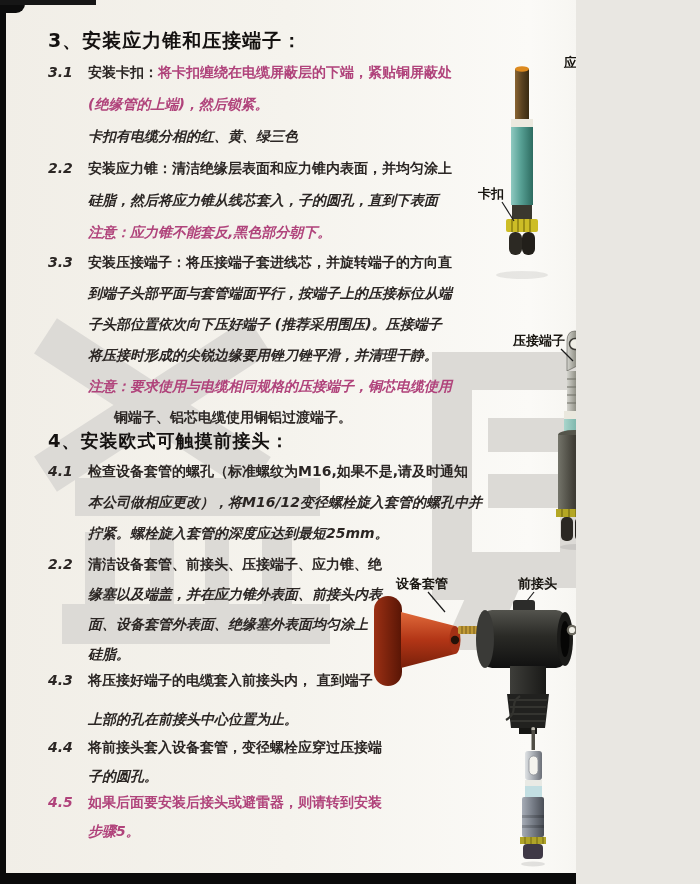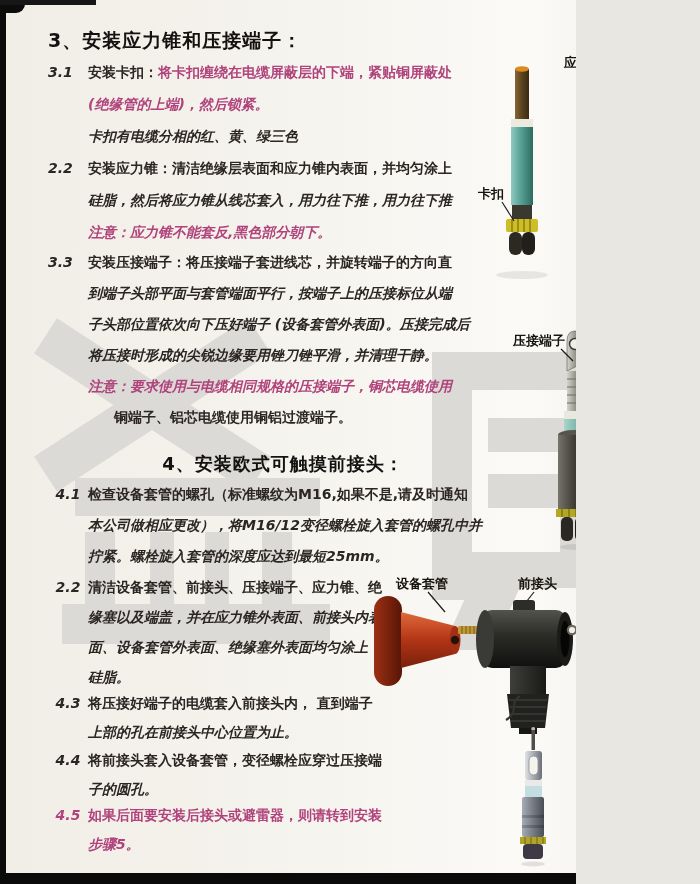--- a/index.html
+++ b/index.html
@@ -12,32 +12,32 @@
   .edge-left   { position:absolute; left:0; top:0; width:6px;  height:884px; background:#0a0a0a; z-index:6; }
   .edge-blob   { position:absolute; left:0; top:0; width:25px; height:13px;  background:#0c0c0c; border-radius:0 0 9px 0; z-index:6; }
   .edge-top    { position:absolute; left:0; top:0; width:96px; height:5px;   background:#161616; z-index:6; }
   .edge-bottom { position:absolute; left:0; top:873px; width:700px; height:11px; background:#0a0a0a; z-index:6; }
   .fold-line   { position:absolute; left:676px; top:0; width:2px; height:873px; background:#ddd9d1; opacity:.8; z-index:1; }
 
   .watermark { position:absolute; left:0; top:0; width:700px; height:884px; z-index:0; }
 
   .col  { position:absolute; left:48px; width:470px; z-index:2; }
   .col3 { top:28px; }
-  .col4 { top:452px;text-align:center; }
+  .col4 { top:429px; }
 
   .h  { font-size:19px; font-weight:bold; letter-spacing:1px; height:36px; white-space:nowrap; color:#141110; }
   .h4 { font-size:18px; font-weight:bold; letter-spacing:1px; height:34px; white-space:nowrap; color:#141110; }
 
   .ln { font-size:14px; height:32px; white-space:nowrap; display:flex; align-items:flex-start; font-weight:bold; color:#2b2624; }
   .num  { flex:0 0 40px; font-weight:bold;font-style:italic; }
   .ind  { padding-left:40px;font-style:italic; }
   .ind2 { padding-left:66px; }
   .mg   { color:#b0437b; }
   .h31 { height:31px; } .h30 { height:30px; } .h29 { height:29px; }
-  .h28 { height:28px; } .h26 { height:26px; }
+  .h28 { height:28px;margin-top:10px; } .h26 { height:26px; }
 
   .fig { position:absolute; z-index:3; }
   .fig-top    { left:460px; top:25px;  }
   .fig-mid    { left:495px; top:325px; }
   .fig-bottom { left:368px; top:568px; }
   .flabel { font-family:"DejaVu Sans", sans-serif; font-size:13px; font-weight:bold; fill:#17140f; }
 </style>
 </head>
 <body>
 
@@ -84,29 +84,29 @@
       <span>安装卡扣：</span>
       <span class="mg">将卡扣缠绕在电缆屏蔽层的下端，紧贴铜屏蔽处</span>
     </div>
     <div class="ln ind mg">(绝缘管的上端)，然后锁紧。</div>
     <div class="ln ind">卡扣有电缆分相的红、黄、绿三色</div>
 
     <div class="ln">
       <span class="num">2.2</span>
       <span>安装应力锥：清洁绝缘层表面和应力锥内表面，并均匀涂上</span>
     </div>
-    <div class="ln ind">硅脂，然后将应力锥从线芯套入，用力往下推，用力往下推</div>
+    <div class="ln ind">硅脂，然后将应力锥从线芯套入，子的圆孔，直到下表面</div>
     <div class="ln ind mg h30">注意：应力锥不能套反,黑色部分朝下。</div>
 
     <div class="ln h31">
       <span class="num">3.3</span>
       <span>安装压接端子：将压接端子套进线芯，并旋转端子的方向直</span>
     </div>
     <div class="ln ind h31">到端子头部平面与套管端面平行，按端子上的压接标位从端</div>
-    <div class="ln ind h31">子头部位置依次向下压好端子 (设备套管外表面)。压接完成后</div>
+    <div class="ln ind h31">子头部位置依次向下压好端子 (推荐采用围压)。压接端子</div>
     <div class="ln ind h31">将压接时形成的尖锐边缘要用锉刀锉平滑，并清理干静。</div>
     <div class="ln ind mg h31">注意：要求使用与电缆相同规格的压接端子，铜芯电缆使用</div>
     <div class="ln ind2 h31">铜端子、铝芯电缆使用铜铝过渡端子。</div>
   </div>
 
   <div class="col col4">
     <div class="h4">4、安装欧式可触摸前接头：</div>
 
     <div class="ln h31">
       <span class="num">4.1</span>

